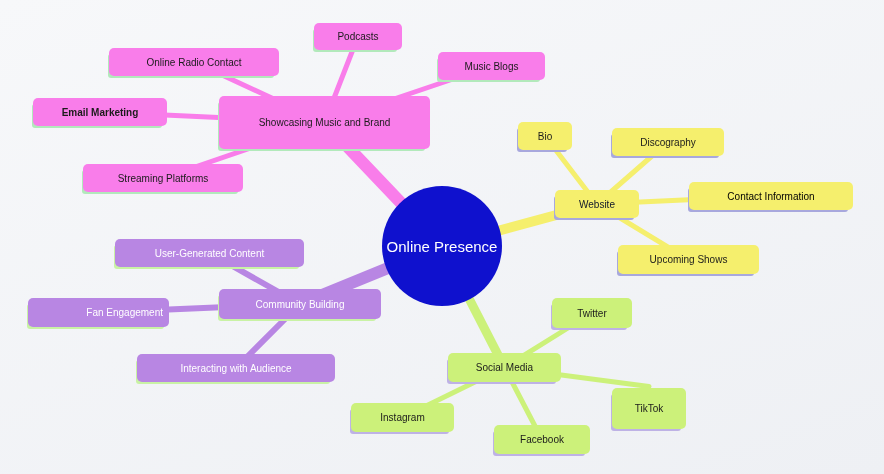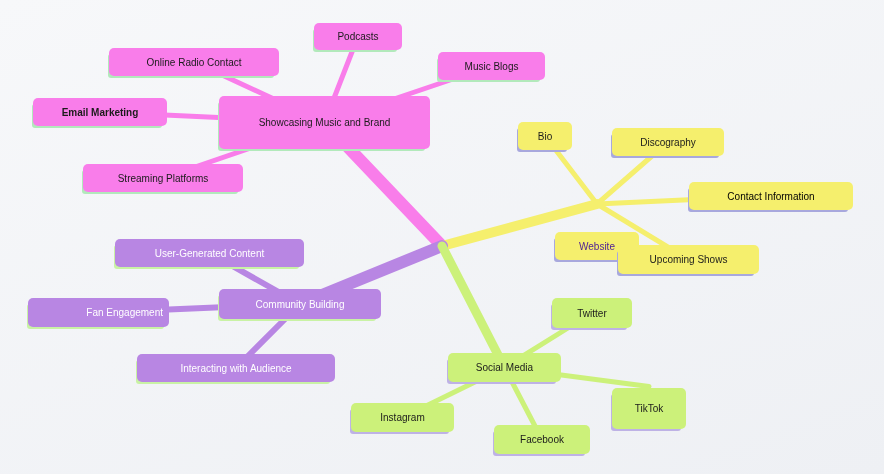--- a/index.html
+++ b/index.html
@@ -73,21 +73,21 @@
       </div>
       <div class="node" style="left: 438px; top: 52px; width: 107px; height: 28px; background: rgb(249, 125, 234); color: rgb(27, 27, 27); box-shadow: rgb(178, 233, 187) -3px 4px 0px -2px;">
         <span>Music Blogs</span>
       </div>
       <div class="node" style="left: 33px; top: 98px; width: 134px; height: 28px; background: rgb(249, 125, 234); color: rgb(27, 27, 27); box-shadow: rgb(178, 233, 187) -3px 4px 0px -2px; font-weight: bold;">
         <span>Email Marketing</span>
       </div>
       <div class="node" style="left: 83px; top: 164px; width: 160px; height: 28px; background: rgb(249, 125, 234); color: rgb(27, 27, 27); box-shadow: rgb(178, 233, 187) -3px 4px 0px -2px;">
         <span>Streaming Platforms</span>
       </div>
-      <div class="node" style="left: 555px; top: 190px; width: 84px; height: 28px; background: rgb(245, 239, 109); color: #4c1d95; box-shadow: rgb(168, 168, 221) -3px 4px 0px -2px; margin-top: 42px;">
+      <div class="node" style="left: 555px; top: 190px; width: 84px; height: 28px; background: rgb(245, 239, 109); color: #0f172a; box-shadow: rgb(168, 168, 221) -3px 4px 0px -2px;">
         <span>Website</span>
       </div>
       <div class="node" style="left: 518px; top: 122px; width: 54px; height: 28px; background: rgb(245, 239, 109); color: rgb(27, 27, 27); box-shadow: rgb(168, 168, 221) -3px 4px 0px -2px;">
         <span>Bio</span>
       </div>
       <div class="node" style="left: 612px; top: 128px; width: 112px; height: 28px; background: rgb(245, 239, 109); color: rgb(27, 27, 27); box-shadow: rgb(168, 168, 221) -3px 4px 0px -2px;">
         <span>Discography</span>
       </div>
       <div class="node" style="left: 689px; top: 182px; width: 164px; height: 28px; background: rgb(245, 239, 109); color: #000000; box-shadow: rgb(168, 168, 221) -3px 4px 0px -2px;">
         <span>Contact Information</span>
@@ -116,13 +116,16 @@
       <div class="node" style="left: 612px; top: 388px; width: 74px; height: 41px; background: rgb(204, 241, 122); color: rgb(27, 27, 27); box-shadow: rgb(190, 178, 229) -3px 4px 0px -2px;">
         <span>TikTok</span>
       </div>
       <div class="node" style="left: 351px; top: 403px; width: 103px; height: 29px; background: rgb(204, 241, 122); color: rgb(27, 27, 27); box-shadow: rgb(190, 178, 229) -3px 4px 0px -2px;">
         <span>Instagram</span>
       </div>
       <div class="node" style="left: 494px; top: 425px; width: 96px; height: 29px; background: rgb(204, 241, 122); color: rgb(27, 27, 27); box-shadow: rgb(190, 178, 229) -3px 4px 0px -2px;">
         <span>Facebook</span>
       </div>
     </div>
+  <div class="center-node" style="left: 382px; top: 186px; width: 120px; height: 120px; background: rgb(15, 17, 206); color: rgb(255, 255, 255);">
+    <span>Online Presence</span>
+  </div>
 </div>
 
 </body></html>

